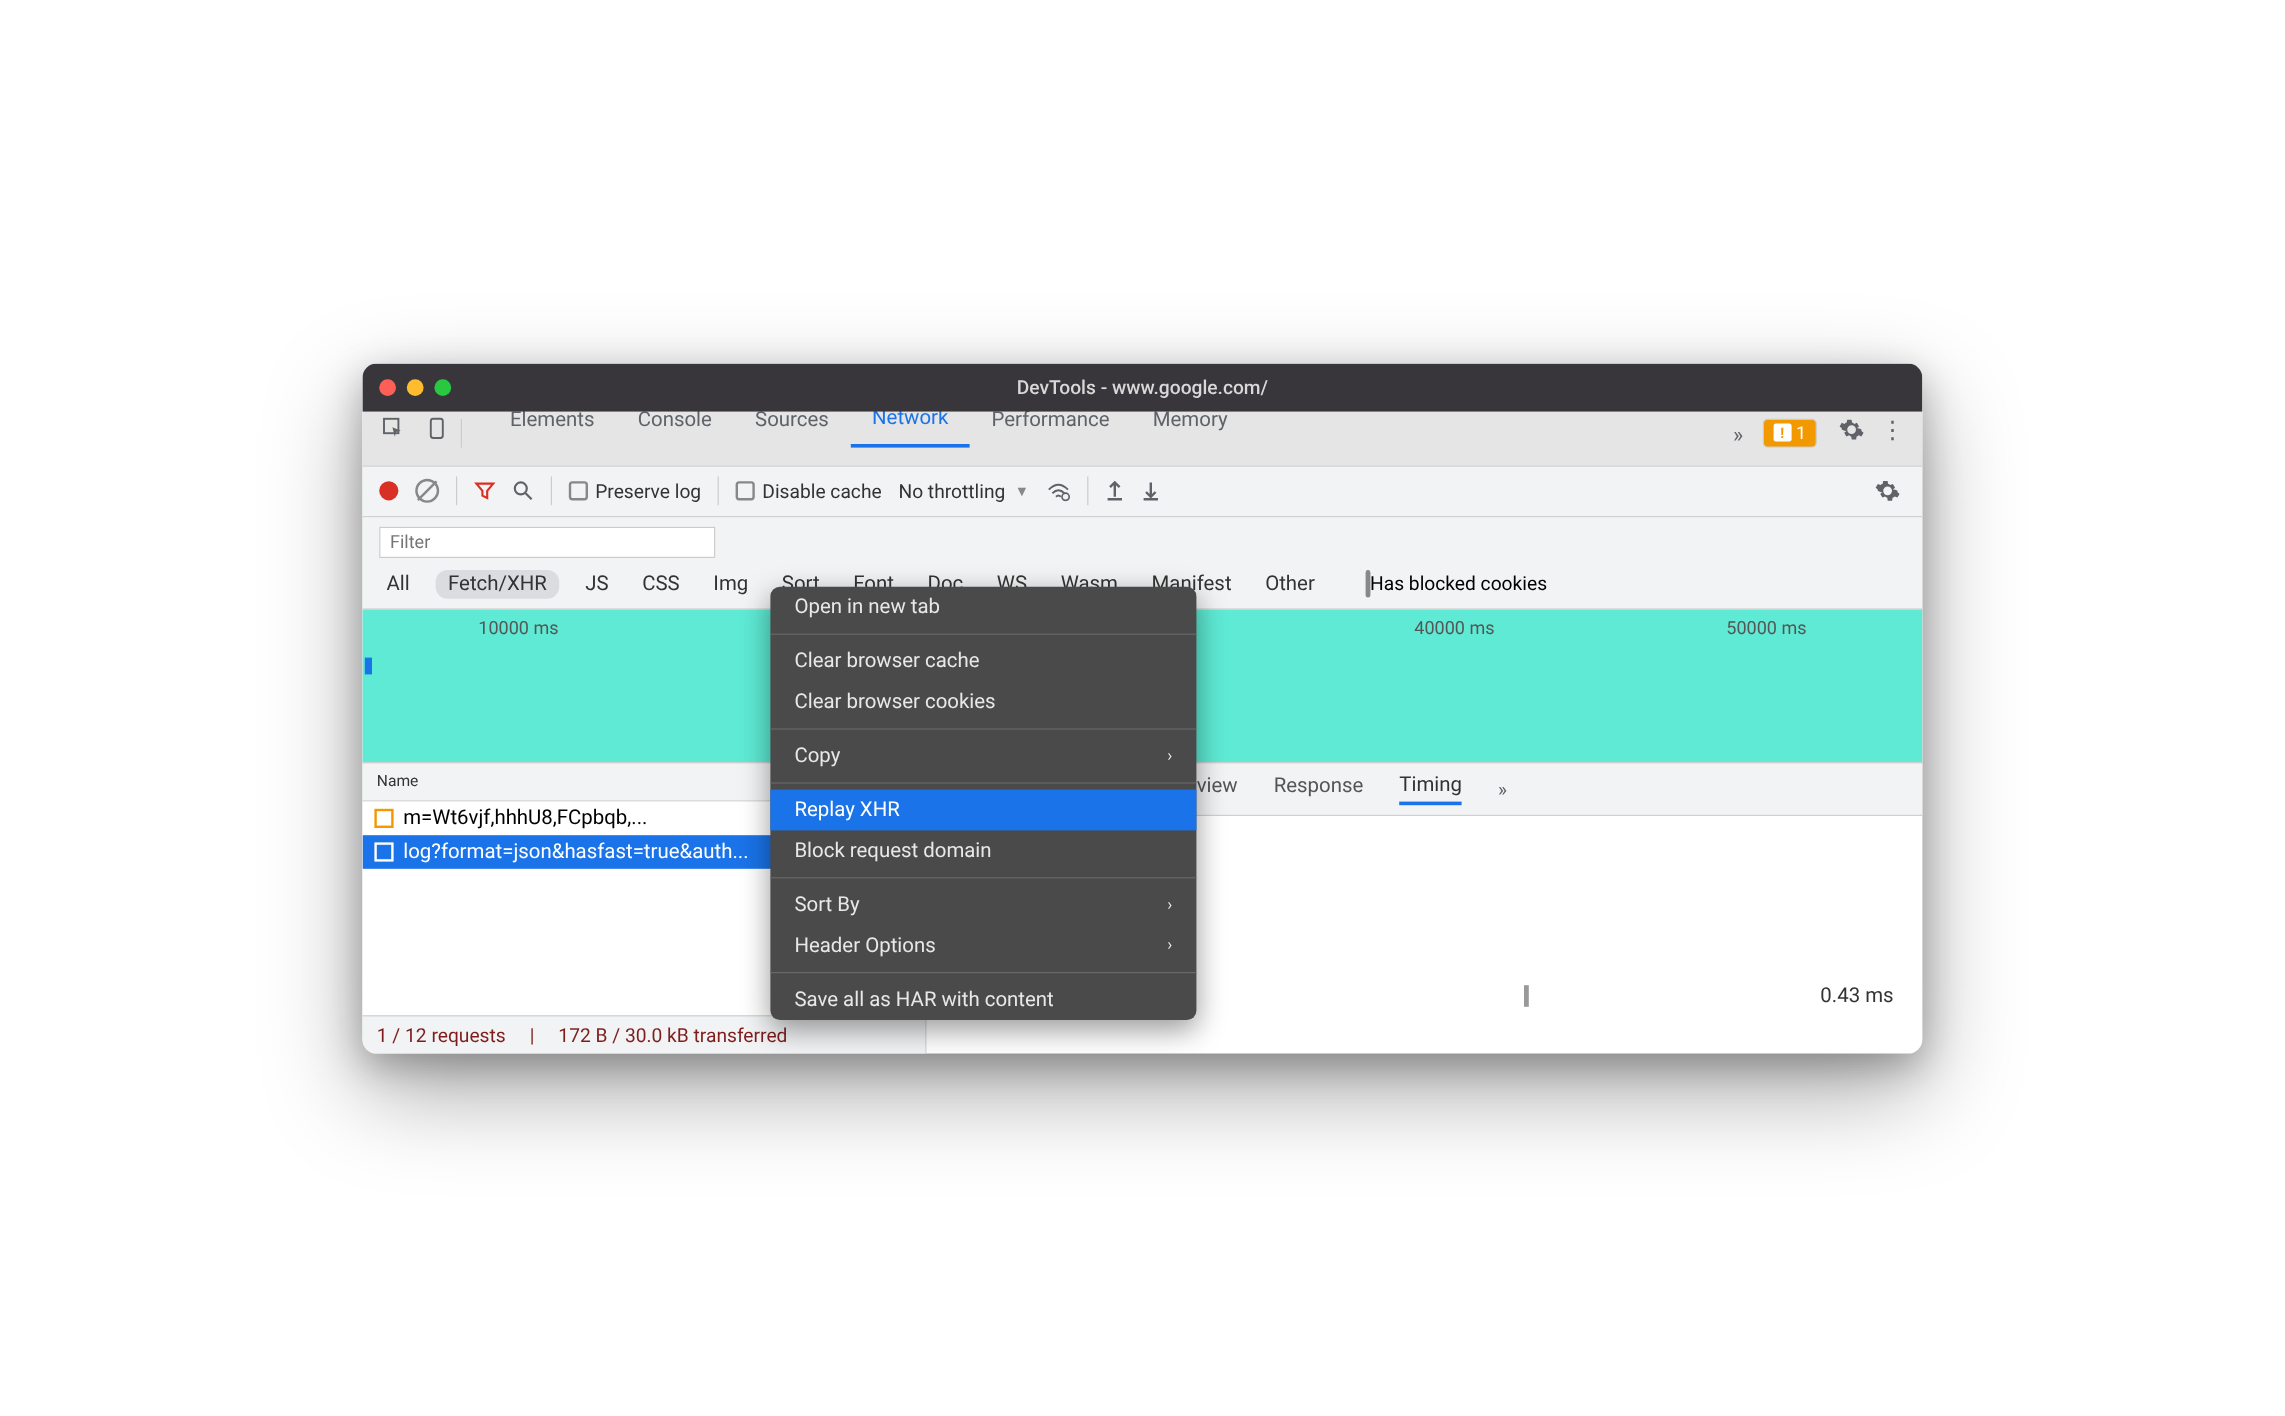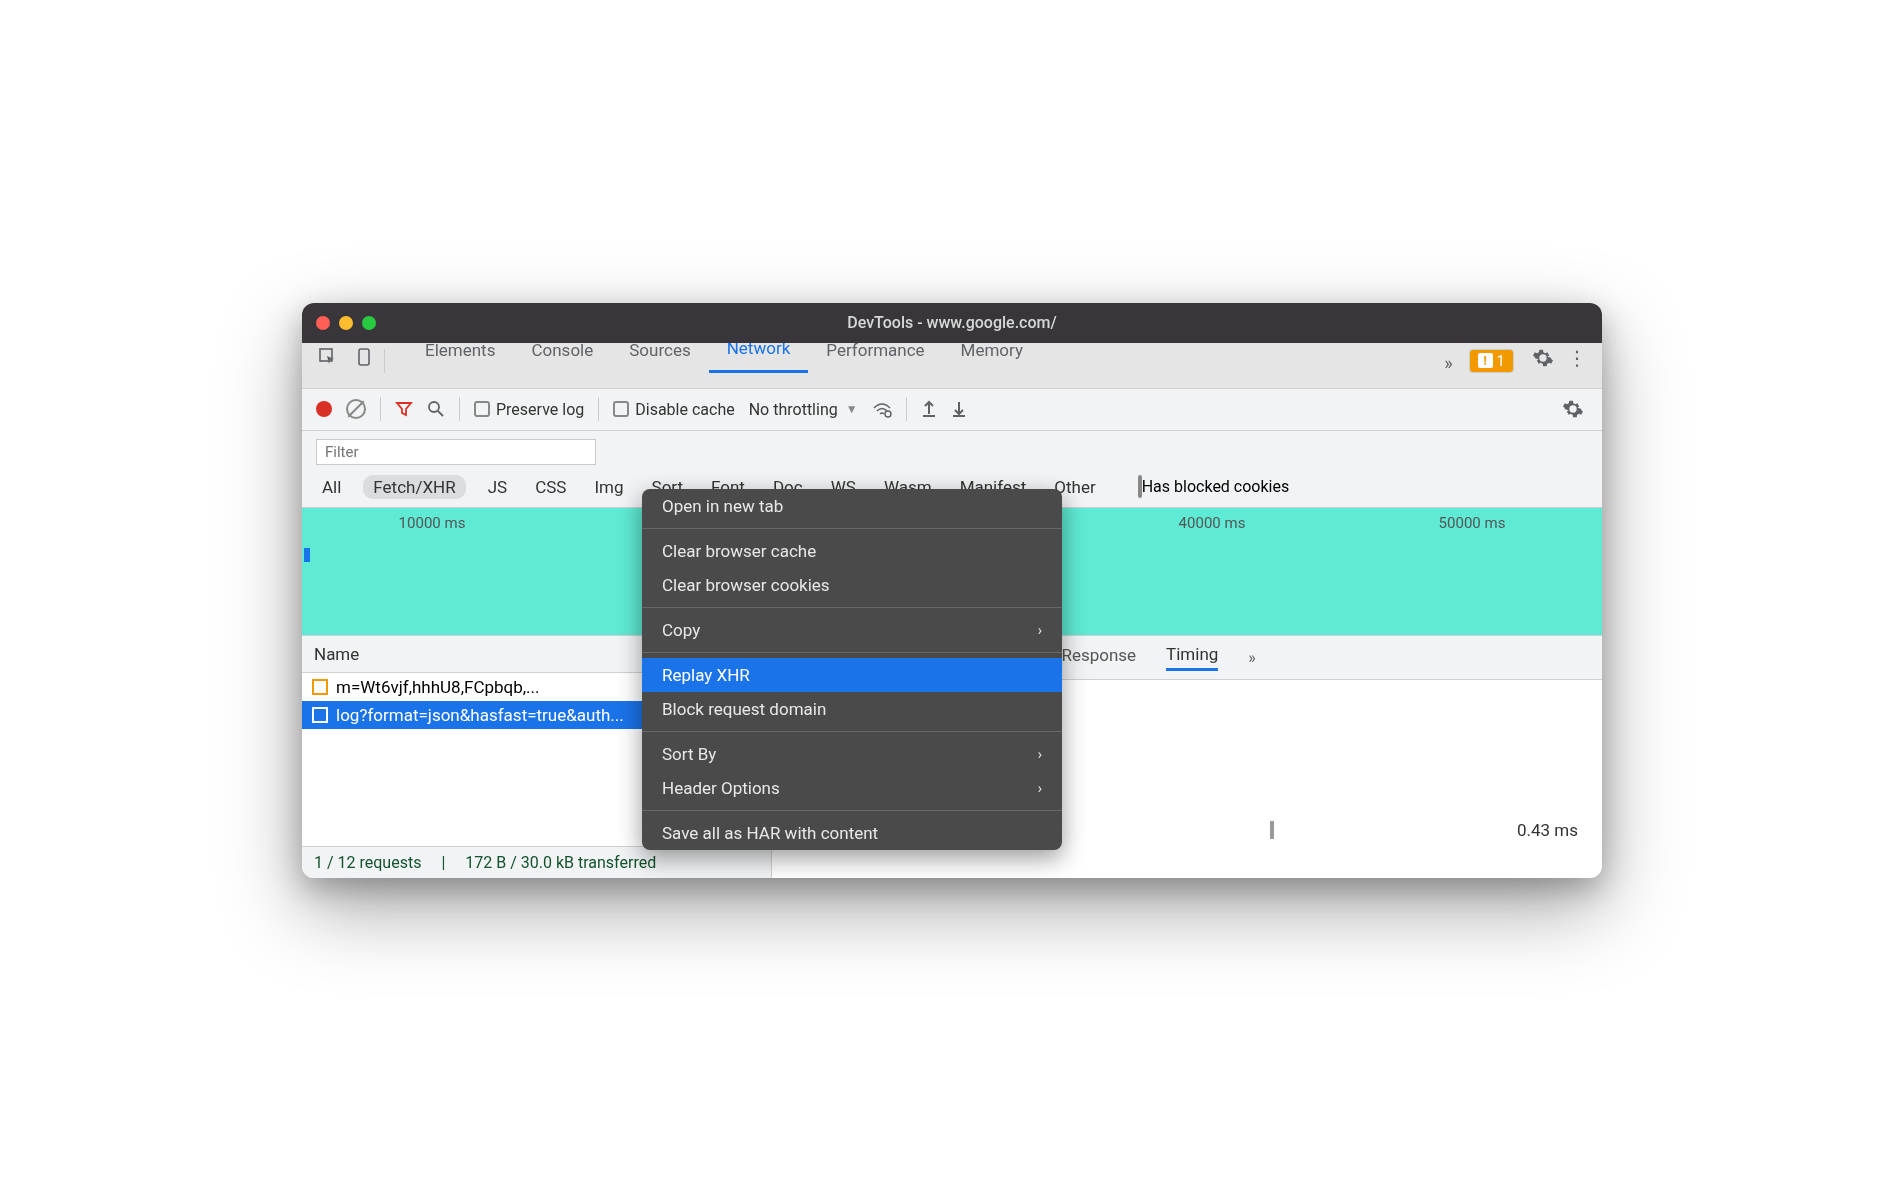--- a/index.html
+++ b/index.html
@@ -43,40 +43,40 @@
 .ftype { font-size: 17px; color: #333; cursor: pointer; padding: 2px 6px; }
 .ftype.sel { background: #dadce0; border-radius: 10px; padding: 2px 10px; }
 .filter-row2 { display: flex; align-items: center; gap: 20px; margin-top: 10px; }
 
 .timeline { height: 128px; border-bottom: 1px solid #d0d0d0; background: #5eead4; position: relative; }
 .tl-labels { display: flex; justify-content: space-around; font-size: 15px; color: #555; padding-top: 6px; }
 .tl-mark { position: absolute; left: 2px; top: 40px; width: 6px; height: 14px; background: #1a73e8; }
 
 .main { display: flex; height: 242px; }
 .leftpane { width: 470px; border-right: 1px solid #d0d0d0; display: flex; flex-direction: column; }
-.name-hdr { padding: 8px 12px; font-size: 17px; color: #333; border-bottom: 1px solid #d0d0d0; background: #f1f3f4; }
+.name-hdr { padding: 8px 12px; font-size: 13px; color: #333; border-bottom: 1px solid #d0d0d0; background: #f1f3f4; }
 .reqlist { flex: 1; background: #fff; overflow: hidden; }
 .reqrow { display: flex; align-items: center; gap: 8px; padding: 4px 10px; font-size: 17px; white-space: nowrap; overflow: hidden; }
 .req-icon-a { width: 16px; height: 16px; border: 2px solid #f29900; display: inline-block; }
 .req-icon-b { width: 16px; height: 16px; border: 2px solid #8ab4f8; display: inline-block; }
 .reqrow.sel { background: #1a73e8; color: #fff; }
 .reqrow.sel .req-icon-b { border-color: #fff; }
-.statusbar { border-top: 1px solid #d0d0d0; background: #f1f3f4; padding: 6px 12px; font-size: 16px; color: #14532d; display: flex; gap: 20px; }
+.statusbar { border-top: 1px solid #d0d0d0; background: #f1f3f4; padding: 6px 12px; font-size: 16px; color: #7f1d1d; display: flex; gap: 20px; }
 
 .rightpane { flex: 1; display: flex; flex-direction: column; }
 .detail-tabs { display: flex; align-items: center; gap: 30px; padding: 8px 16px; border-bottom: 1px solid #d0d0d0; background: #f1f3f4; }
 .dtab { font-size: 17px; color: #555; cursor: pointer; padding-bottom: 4px; }
 .dtab.active { color: #333; border-bottom: 3px solid #1a73e8; }
 .detail-body { padding: 14px 24px; font-size: 17px; color: #333; }
 .detail-body .line { margin-bottom: 6px; }
 .sched-hdr { display: flex; justify-content: space-between; margin-top: 28px; color: #5f6368; flex-direction: column; }
 .qrow { display: flex; justify-content: space-between; margin-top: 12px; padding-left: 20px; }
 .qbar { width: 4px; height: 18px; background: #999; margin-left: 140px; align-self: center; }
 
-.ctxmenu { position: absolute; top: 186px; left: 340px; width: 420px; background: #4a4a4a; border-radius: 8px; box-shadow: 0 8px 24px rgba(0,0,0,0.4); padding: 0 0; z-index: 100; }
+.ctxmenu { position: absolute; top: 186px; left: 340px; width: 355px; background: #4a4a4a; border-radius: 8px; box-shadow: 0 8px 24px rgba(0,0,0,0.4); padding: 0 0; z-index: 100; }
 .ctxitem { padding: 7px 20px; color: #e8e8e8; font-size: 17px; display: flex; align-items: center; justify-content: space-between; cursor: pointer; }
 .ctxitem.hl { background: #1a73e8; color: #fff; }
 .ctxsep { height: 1px; background: #686868; margin: 5px 0; }
 .ctx-chevron { color: #e8e8e8; font-size: 14px; }
 
 svg { display: block; }
 </style>
 </head>
 <body>
 

